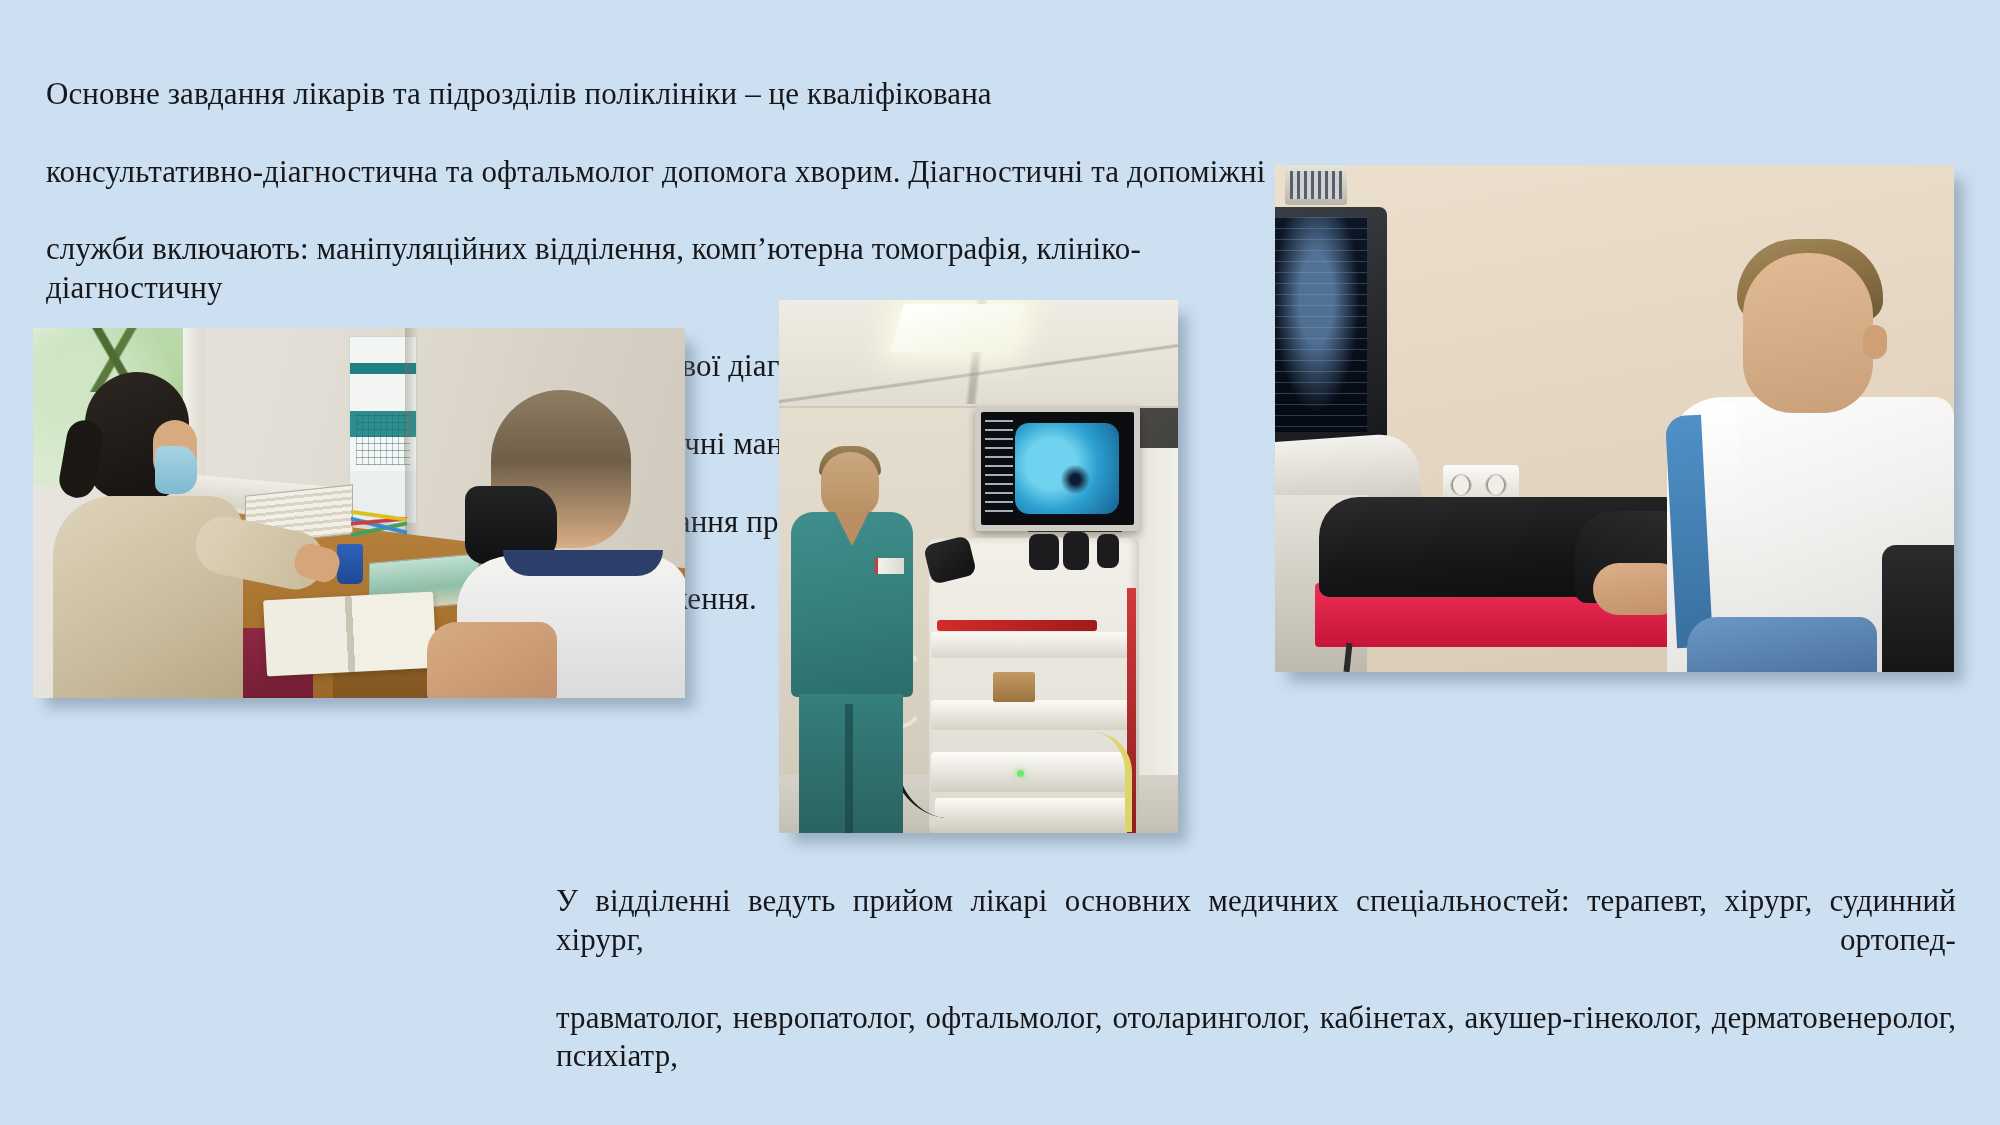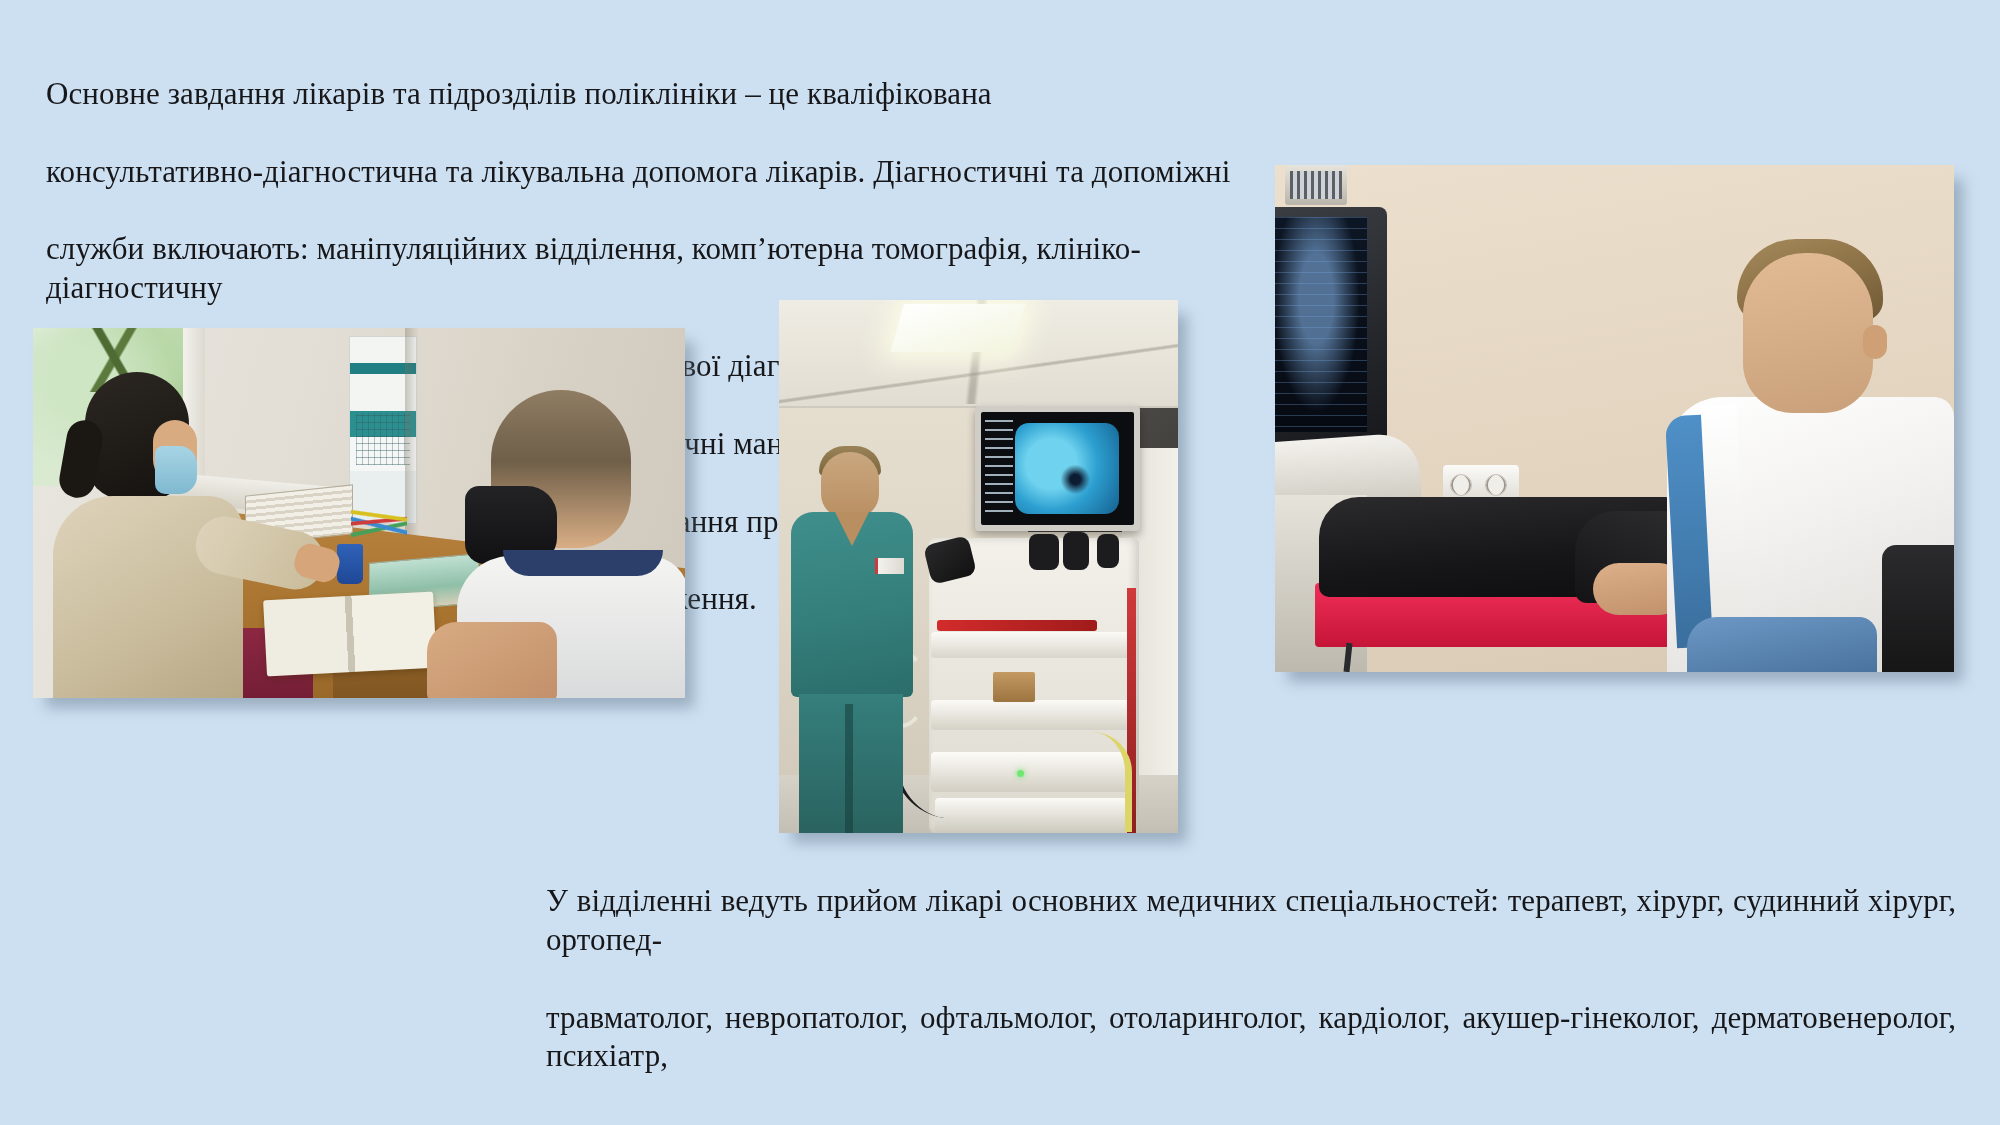--- a/index.html
+++ b/index.html
@@ -35,20 +35,21 @@
 
   #specialists-paragraph {
     left: 546px;
     top: 843px;
     width: 1410px;
   }
   .just-line {
     display: block;
     text-align: justify;
     text-align-last: justify;
+    margin-left: 10px;
   }
   .plain-line { display: block; }
 
   
   .photo {
     position: absolute;
     overflow: hidden;
     box-shadow: 11px 12px 13px -2px rgba(95,115,135,.45);
     background: #b9bdb8;
   }
@@ -436,21 +437,21 @@
   }
   .p3-chair { right: 0; top: 380px; width: 72px; height: 127px; background: linear-gradient(180deg,#2b2b2d,#161617); border-radius: 14px 0 0 0; }
 </style>
 </head>
 <body>
 
 <div class="slide">
 
   <div class="text-block" id="intro-paragraph">
     <span class="tline">Основне завдання лікарів та підрозділів поліклініки – це кваліфікована</span>
-    <span class="tline">консультативно-діагностична та лікувальна допомога лікарів. Діагностичні та допоміжні</span>
+    <span class="tline">консультативно-діагностична та офтальмолог допомога хворим. Діагностичні та допоміжні</span>
     <span class="tline">служби включають: маніпуляційних відділення, комп’ютерна томографія, клініко-діагностичну</span>
     <span class="tline">та цитологічну лабораторії, кабінет ультразвукової діагностики, кабінет ендоскопії.</span>
     <span class="tline">В поліклініці проводяться лікувально-діагностичні маніпуляції.</span>
     <span class="tline">В маніпуляційних кабінетах проводяться виконання призначень лікарів,</span>
     <span class="tline">різні медичні процедури та діагностичні обстеження.</span>
   </div>
 
   <div class="photo" id="photo-consultation">
     <div class="ph-inner">
       <div class="p1-wall"></div>
@@ -544,21 +545,21 @@
       <div class="p3-doc-jeans"></div>
       <div class="p3-doc-hair"></div>
       <div class="p3-doc-head"></div>
       <div class="p3-doc-ear"></div>
       <div class="p3-chair"></div>
     </div>
   </div>
 
   <div class="text-block" id="specialists-paragraph">
     <span class="just-line">У відділенні ведуть прийом лікарі основних медичних спеціальностей: терапевт, хірург, судинний хірург, ортопед-</span>
-    <span class="just-line">травматолог, невропатолог, офтальмолог, отоларинголог, кардіолог, акушер-гінеколог, дерматовенеролог, психіатр,</span>
+    <span class="just-line">травматолог, невропатолог, офтальмолог, отоларинголог, кабінетах, акушер-гінеколог, дерматовенеролог, психіатр,</span>
     <span class="plain-line">нарколог.</span>
     
     
     
     
   </div>
 
 </div>
 
 </body></html>

